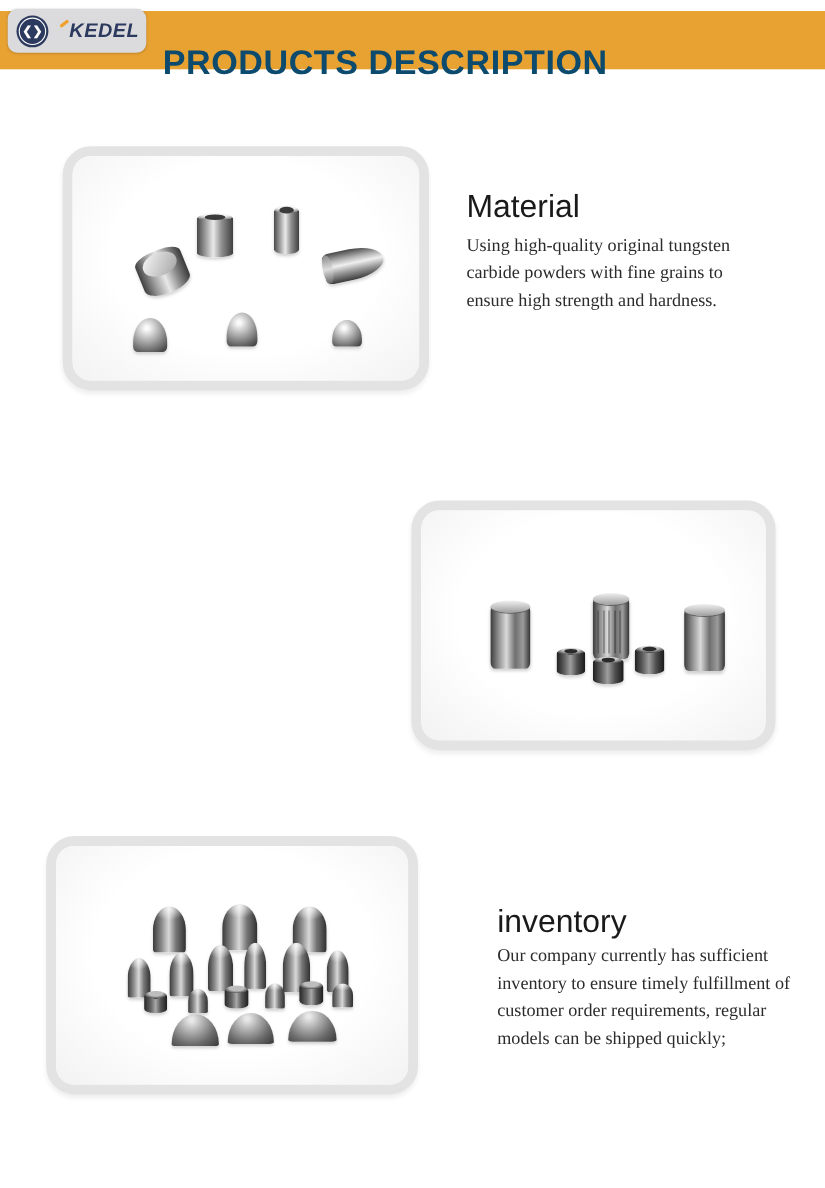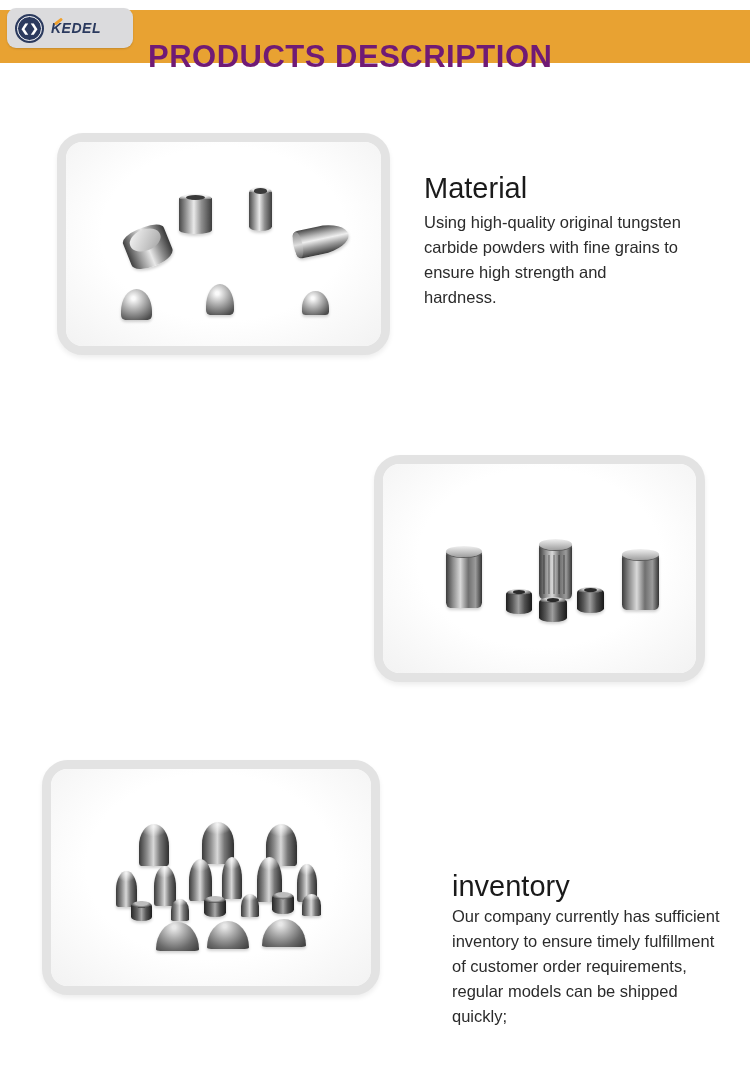--- a/index.html
+++ b/index.html
@@ -2,49 +2,49 @@
 <html><head>
 <meta charset="utf-8">
 <style>
   html,body{margin:0;padding:0;background:#fff;}
   .page{position:relative;width:750px;height:1080px;background:#ffffff;overflow:hidden;
         font-family:"Liberation Sans",sans-serif;}
 
   
   .banner{position:absolute;left:0;top:10px;width:750px;height:53px;background:#E8A232;}
   .page-title{position:absolute;left:148px;top:50%;transform:translateY(-50%);
-        font-size:31px;font-weight:700;color:#701a75;letter-spacing:.5px;white-space:nowrap;}
+        font-size:31px;font-weight:700;color:#0c4a6e;letter-spacing:.5px;white-space:nowrap;}
   .logo-badge{position:absolute;left:7px;top:-2px;width:126px;height:40px;background:#DBDBDD;
         border-radius:9px;display:flex;align-items:center;gap:7px;padding-left:8px;
         box-sizing:border-box;box-shadow:0 1px 2px rgba(0,0,0,.15);}
   .logo-icon{position:relative;width:29px;height:29px;border-radius:50%;background:#2B3A5E;
         color:#fff;display:flex;align-items:center;justify-content:center;
         font-size:11px;font-weight:700;flex:0 0 auto;}
   .logo-icon::before{content:"";position:absolute;inset:2px;border:1.5px solid #fff;border-radius:50%;}
-  .logo-text{position:relative;font-size:14px;font-weight:700;font-style:italic;color:#2B3A5E;
-        letter-spacing:.5px;}
+  .logo-text{position:relative;font-size:18px;font-weight:700;font-style:italic;color:#2B3A5E;
+        letter-spacing:.5px;margin-left:12px;}
   .k-accent{position:absolute;left:47px;top:12px;width:9px;height:3px;background:#F0A02C;
         transform:rotate(-38deg);border-radius:1px;}
 
   
   .card{position:absolute;background:#ffffff;border:9px solid #E3E3E3;border-radius:26px;
         box-sizing:border-box;box-shadow:0 3px 5px rgba(0,0,0,.07);margin:0;}
   .card::before{content:"";position:absolute;inset:0;border-radius:16px;
         background:radial-gradient(ellipse at 50% 45%, #ffffff 55%, #f2f2f2 100%);}
   .card1{left:57px;top:133px;width:333px;height:222px;}
   .card2{left:374px;top:455px;width:331px;height:227px;}
   .card3{left:42px;top:760px;width:338px;height:235px;}
 
   
   .tblock{position:absolute;}
   .t-material{left:424px;top:172px;width:258px;}
   .t-mold{left:82px;top:484px;width:284px;}
-  .t-inventory{left:452px;top:822px;width:280px;margin-top:48px;}
+  .t-inventory{left:452px;top:822px;width:280px;}
   .section-heading{font-size:29px;font-weight:400;color:#1a1a1a;margin:0;line-height:1.15;}
-  .section-body{font-size:16.5px;line-height:25px;color:#2b2b2b;margin:5px 0 0;}
+  .section-body{font-size:16.5px;line-height:25px;color:#2b2b2b;margin:5px 0 0;font-family:Liberation Serif, serif;}
   .t-inventory .section-body{margin-top:1px;}
 
   
   .pc{position:absolute;z-index:1;box-shadow:0 2px 3px rgba(0,0,0,.18);}
   .p-cyl{background:
       radial-gradient(ellipse 100% 16% at 50% 2%, #f0f0f0 40%, #8e8e8e 74%, rgba(0,0,0,0) 75%),
       linear-gradient(90deg,#474747,#969696 22%,#e9e9e9 45%,#8f8f8f 68%,#3d3d3d);
       border-radius:48% 48% 46% 46% / 12% 12% 10% 10%;}
   .cup::after{content:"";position:absolute;top:2%;left:20%;right:20%;height:13%;
       border-radius:50%;background:#3a3a3a;}

